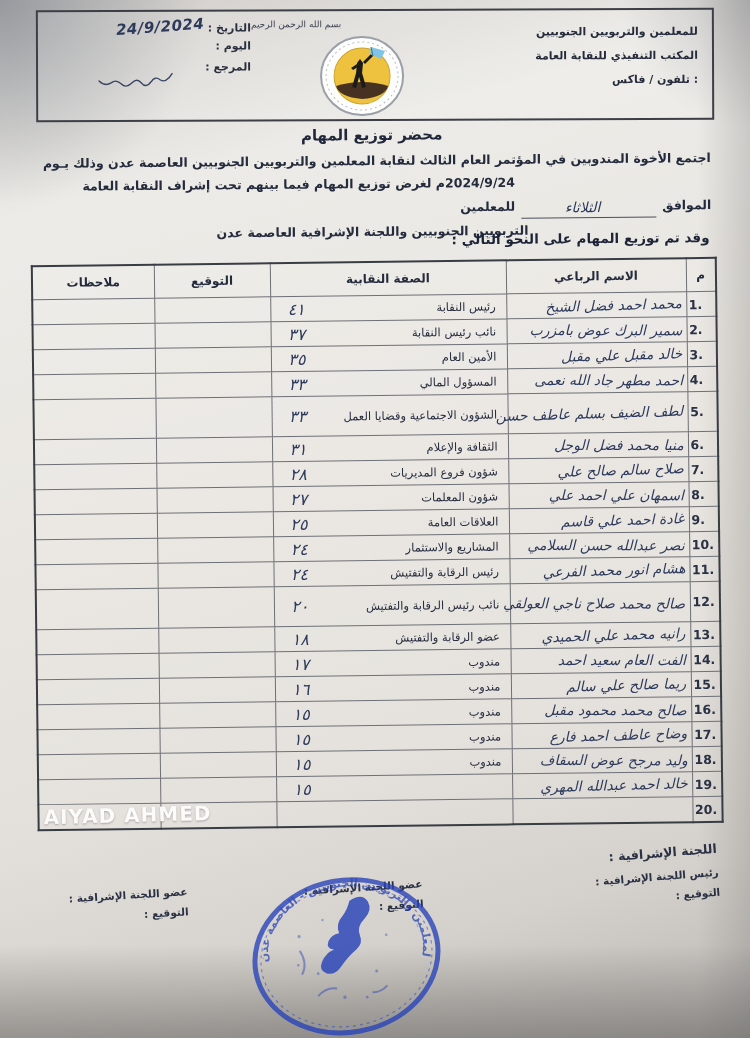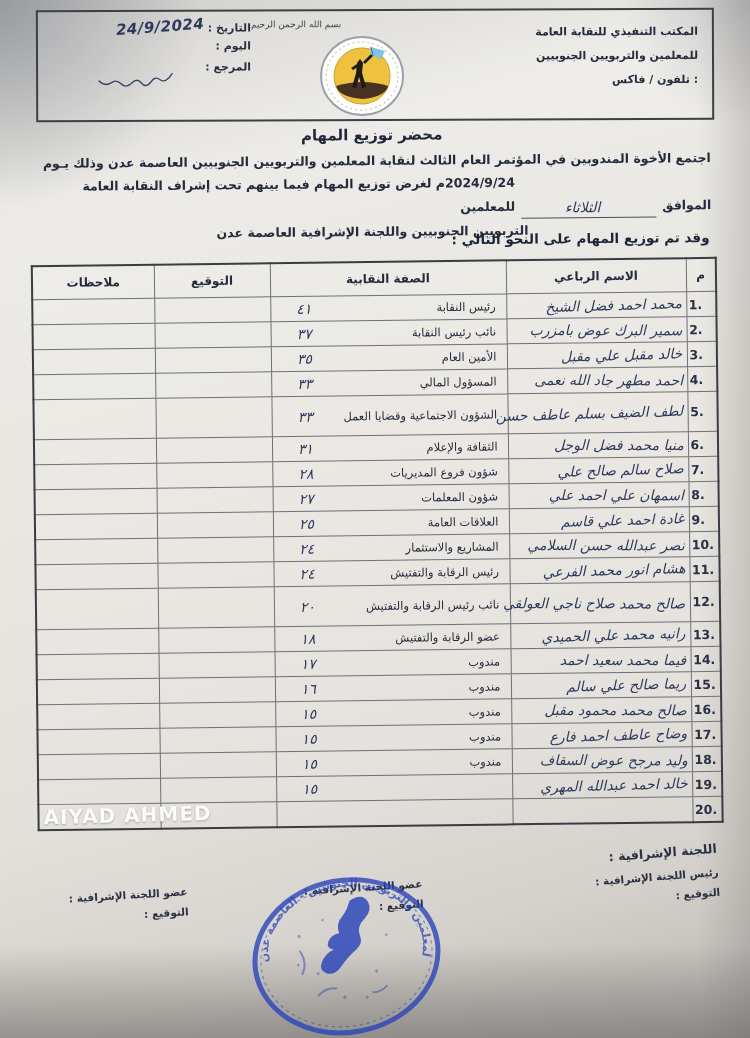--- a/index.html
+++ b/index.html
@@ -54,43 +54,43 @@
   thead th{height:32px;font-size:12px;font-weight:bold;color:#242b3d;text-align:center;}
   tbody td{height:24px;font-size:11.5px;color:#262d3f;}
   tbody tr.tall td{height:39px;}
   td.c-num{text-align:left;font-size:12.5px;font-weight:bold;color:#2a3145;padding-left:2px;}
   td.c-name{padding-right:4px;}
   td.c-name .hw{font-size:14px;white-space:nowrap;display:inline-block;transform:rotate(-1deg);}
   tbody tr:nth-child(even) .c-name .hw{transform:rotate(.8deg);}
   td.c-pos{padding:0;}
   .pos-flex{display:flex;direction:rtl;align-items:center;height:100%;}
   .pos-txt{flex:1;text-align:right;padding-right:10px;line-height:14px;}
-  .votes{width:34px;text-align:center;padding-left:16px;font-size:14px;font-weight:normal;}
+  .votes{width:34px;text-align:right;padding-left:0;font-size:16px;font-weight:normal;}
   
   .watermark{position:absolute;left:41px;top:801px;font-size:20px;font-weight:bold;color:#fbfbfa;
     letter-spacing:1px;text-shadow:0 1px 2px rgba(90,90,90,.45);transform:rotate(-1deg);font-style:normal;}
   
   .foot{position:absolute;font-size:11px;color:#2a3144;direction:rtl;text-align:right;}
   .foot .t{font-weight:bold;font-size:12.5px;margin-bottom:10px;}
   .foot .s{margin-bottom:8px;font-weight:bold;font-size:10.5px;}
   .foot-right{right:34px;top:848px;transform:rotate(-4deg);}
   .foot-mid{right:330px;top:882px;transform:rotate(-3deg);width:160px;}
   .foot-left{right:565px;top:888px;transform:rotate(-3deg);width:170px;}
   .stamp{position:absolute;left:238px;top:872px;transform:rotate(-10deg);opacity:.92;}
 </style>
 </head>
 <body>
 
 <div class="photo">
   <div class="sheet">
 
     <div class="header-box">
       <div class="hdr-right">
+        <div>للمعلمين والتربويين الجنوبيين</div>
         <div>المكتب التنفيذي للنقابة العامة</div>
-        <div>للمعلمين والتربويين الجنوبيين</div>
         <div>تلفون / فاكس :</div>
       </div>
       <div class="hdr-center">
         <span class="bismillah">بسم الله الرحمن الرحيم</span>
         <span class="logo">
           <svg width="86" height="82" viewBox="0 0 86 82">
             <ellipse cx="43" cy="41" rx="41" ry="39" fill="#fdfdfb" stroke="#9aa0a8" stroke-width="2"></ellipse>
             <ellipse cx="43" cy="41" rx="36" ry="34" fill="none" stroke="#b9bec6" stroke-width="1" stroke-dasharray="2 3"></ellipse>
             <circle cx="43" cy="41" r="28" fill="#eec23f" stroke="#c9a42f" stroke-width="1"></circle>
             <path d="M16 52 Q43 44 70 52 L68 60 Q43 68 18 60 Z" fill="#4a3category1a" opacity="0"></path>
@@ -307,21 +307,21 @@
                 <div class="pos-flex">
                   <span class="pos-txt">عضو الرقابة والتفتيش</span>
                   <span class="votes hw">١٨</span>
                 </div>
               </td>
               <td class="c-sig"></td>
               <td class="c-notes"></td>
             </tr>
             <tr>
               <td class="c-num"><span dir="ltr">14.</span></td>
-              <td class="c-name"><span class="hw">فيما محمد سعيد احمد</span></td>
+              <td class="c-name"><span class="hw">الفت العام سعيد احمد</span></td>
               <td class="c-pos">
                 <div class="pos-flex">
                   <span class="pos-txt">مندوب</span>
                   <span class="votes hw">١٧</span>
                 </div>
               </td>
               <td class="c-sig"></td>
               <td class="c-notes"></td>
             </tr>
             <tr>

